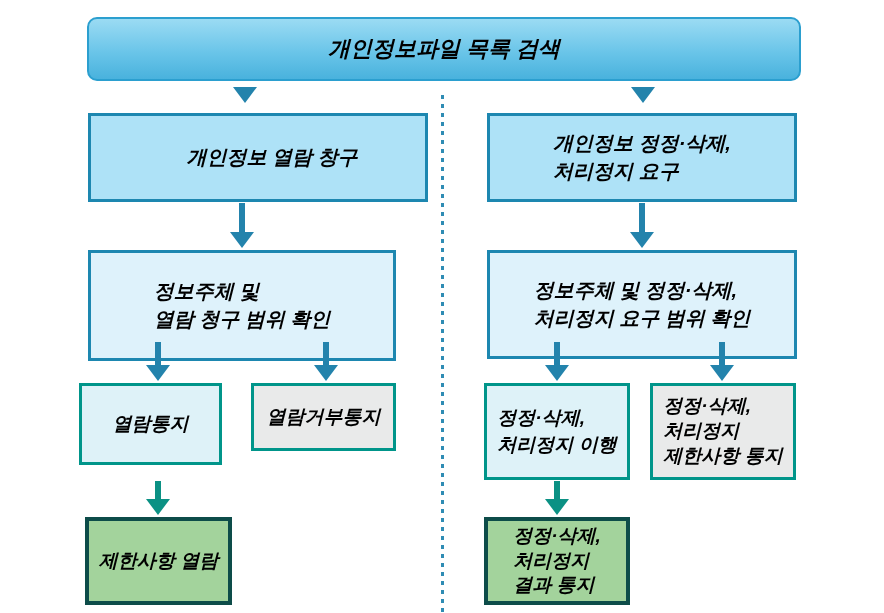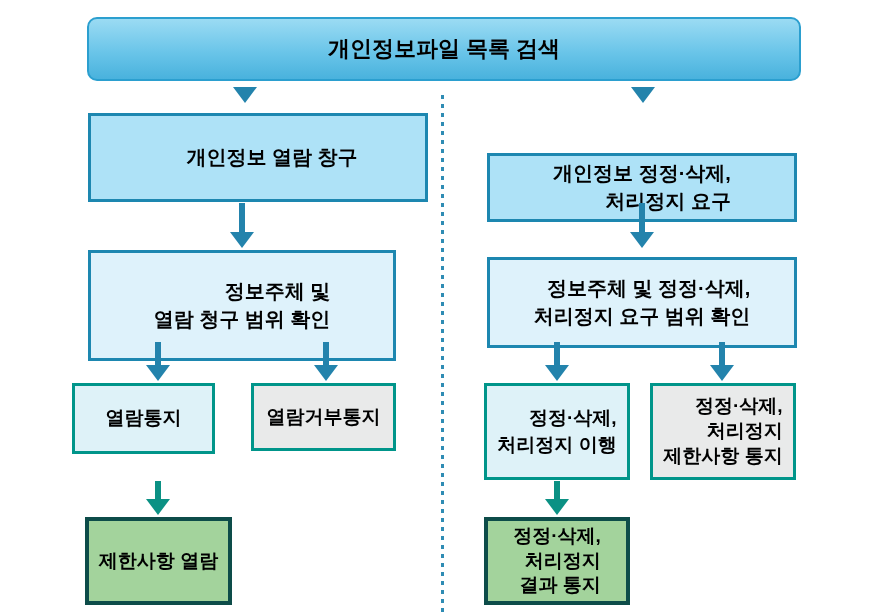--- a/index.html
+++ b/index.html
@@ -10,25 +10,26 @@
     background: #ffffff;
     overflow: hidden;
     font-family: "Liberation Sans", sans-serif;
     color: var(--text, #000);
   }
   .box {
     position: absolute;
     display: flex;
     align-items: center;
     justify-content: center;
-    text-align: right;
+    text-align: left;
     font-weight: bold;
     white-space: pre-line;
     box-sizing: border-box;
     line-height: 1.38;
+    font-style: italic;
   }
   .header-box {
     left: 87px; top: 17px; width: 714px; height: 64px;
     border-radius: 10px;
     border: 2px solid var(--header-border, #2b9fcf);
     background: linear-gradient(180deg,
       var(--header-top, #9bdbf3) 0%,
       var(--header-mid, #6ac5e9) 55%,
       var(--header-bottom, #49b2dd) 100%);
     font-size: 22px;
@@ -108,39 +109,39 @@
 
   <div class="v-arrow" style="left:146px; top:342px; height:39px;">
     <div class="stem" style="height:23px;"></div>
       <div class="head" style="top:23px;"></div>
   </div>
   <div class="v-arrow" style="left:314px; top:342px; height:39px;">
     <div class="stem" style="height:23px;"></div>
       <div class="head" style="top:23px;"></div>
   </div>
 
-  <div class="box cyan-box" style="left:72px; top:383px; width:143px; height:71px;">열람통지</div>
+  <div class="box cyan-box" style="left:79px; top:383px; width:143px; height:82px;">열람통지</div>
   <div class="box gray-box" style="left:251px; top:383px; width:145px; height:68px;">열람거부통지</div>
 
   <div class="v-arrow teal" style="left:146px; top:481px; height:34px;">
     <div class="stem" style="height:18px;"></div>
       <div class="head" style="top:18px;"></div>
   </div>
 
   <div class="box green-box" style="left:85px; top:517px; width:147px; height:88px;">제한사항 열람</div>
 
-  <div class="box blue-box" style="left:487px; top:113px; width:310px; height:69px;margin-top:40px;">개인정보 정정·삭제,
+  <div class="box blue-box" style="left:487px; top:113px; width:310px; height:89px;">개인정보 정정·삭제,
 처리정지 요구</div>
 
   <div class="v-arrow" style="left:630px; top:203px; height:45px;">
     <div class="stem" style="height:29px;"></div>
       <div class="head" style="top:29px;"></div>
   </div>
 
-  <div class="box pale-box" style="left:487px; top:257px; width:310px; height:91px;">정보주체 및 정정·삭제,
+  <div class="box pale-box" style="left:487px; top:250px; width:310px; height:109px;">정보주체 및 정정·삭제,
 처리정지 요구 범위 확인</div>
 
   <div class="v-arrow" style="left:545px; top:342px; height:39px;">
     <div class="stem" style="height:23px;"></div>
       <div class="head" style="top:23px;"></div>
   </div>
   <div class="v-arrow" style="left:710px; top:342px; height:39px;">
     <div class="stem" style="height:23px;"></div>
       <div class="head" style="top:23px;"></div>
   </div>

